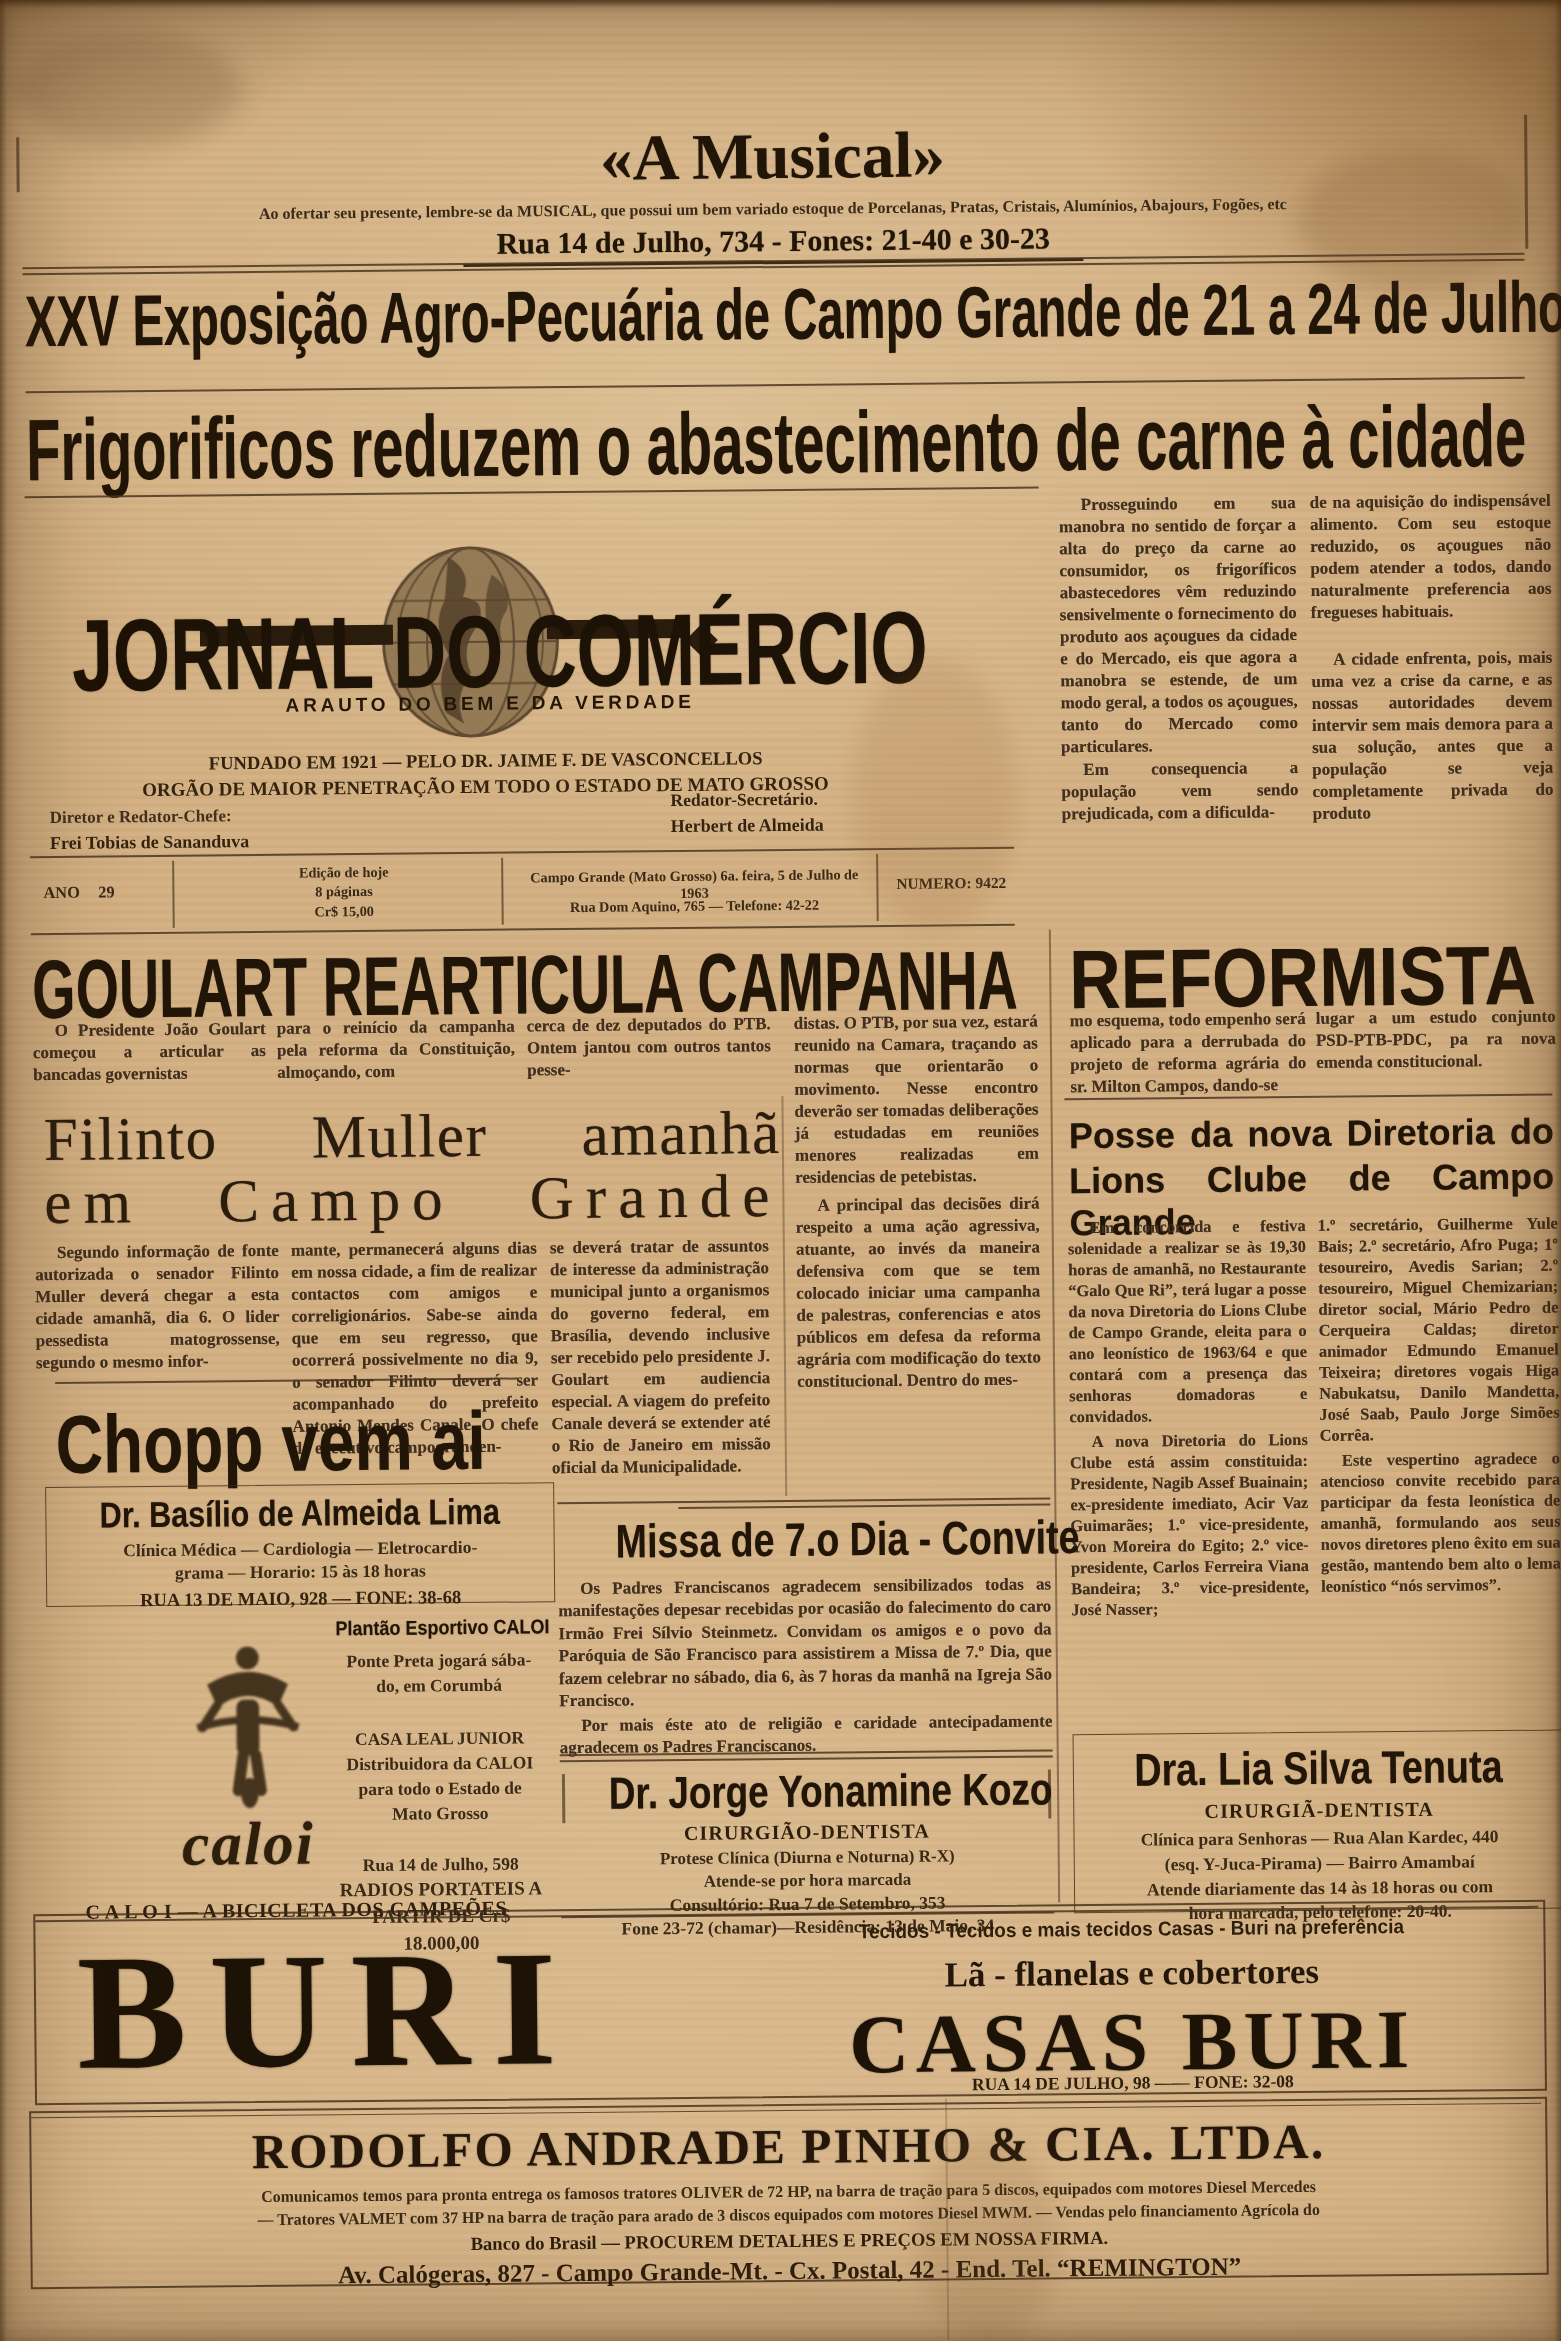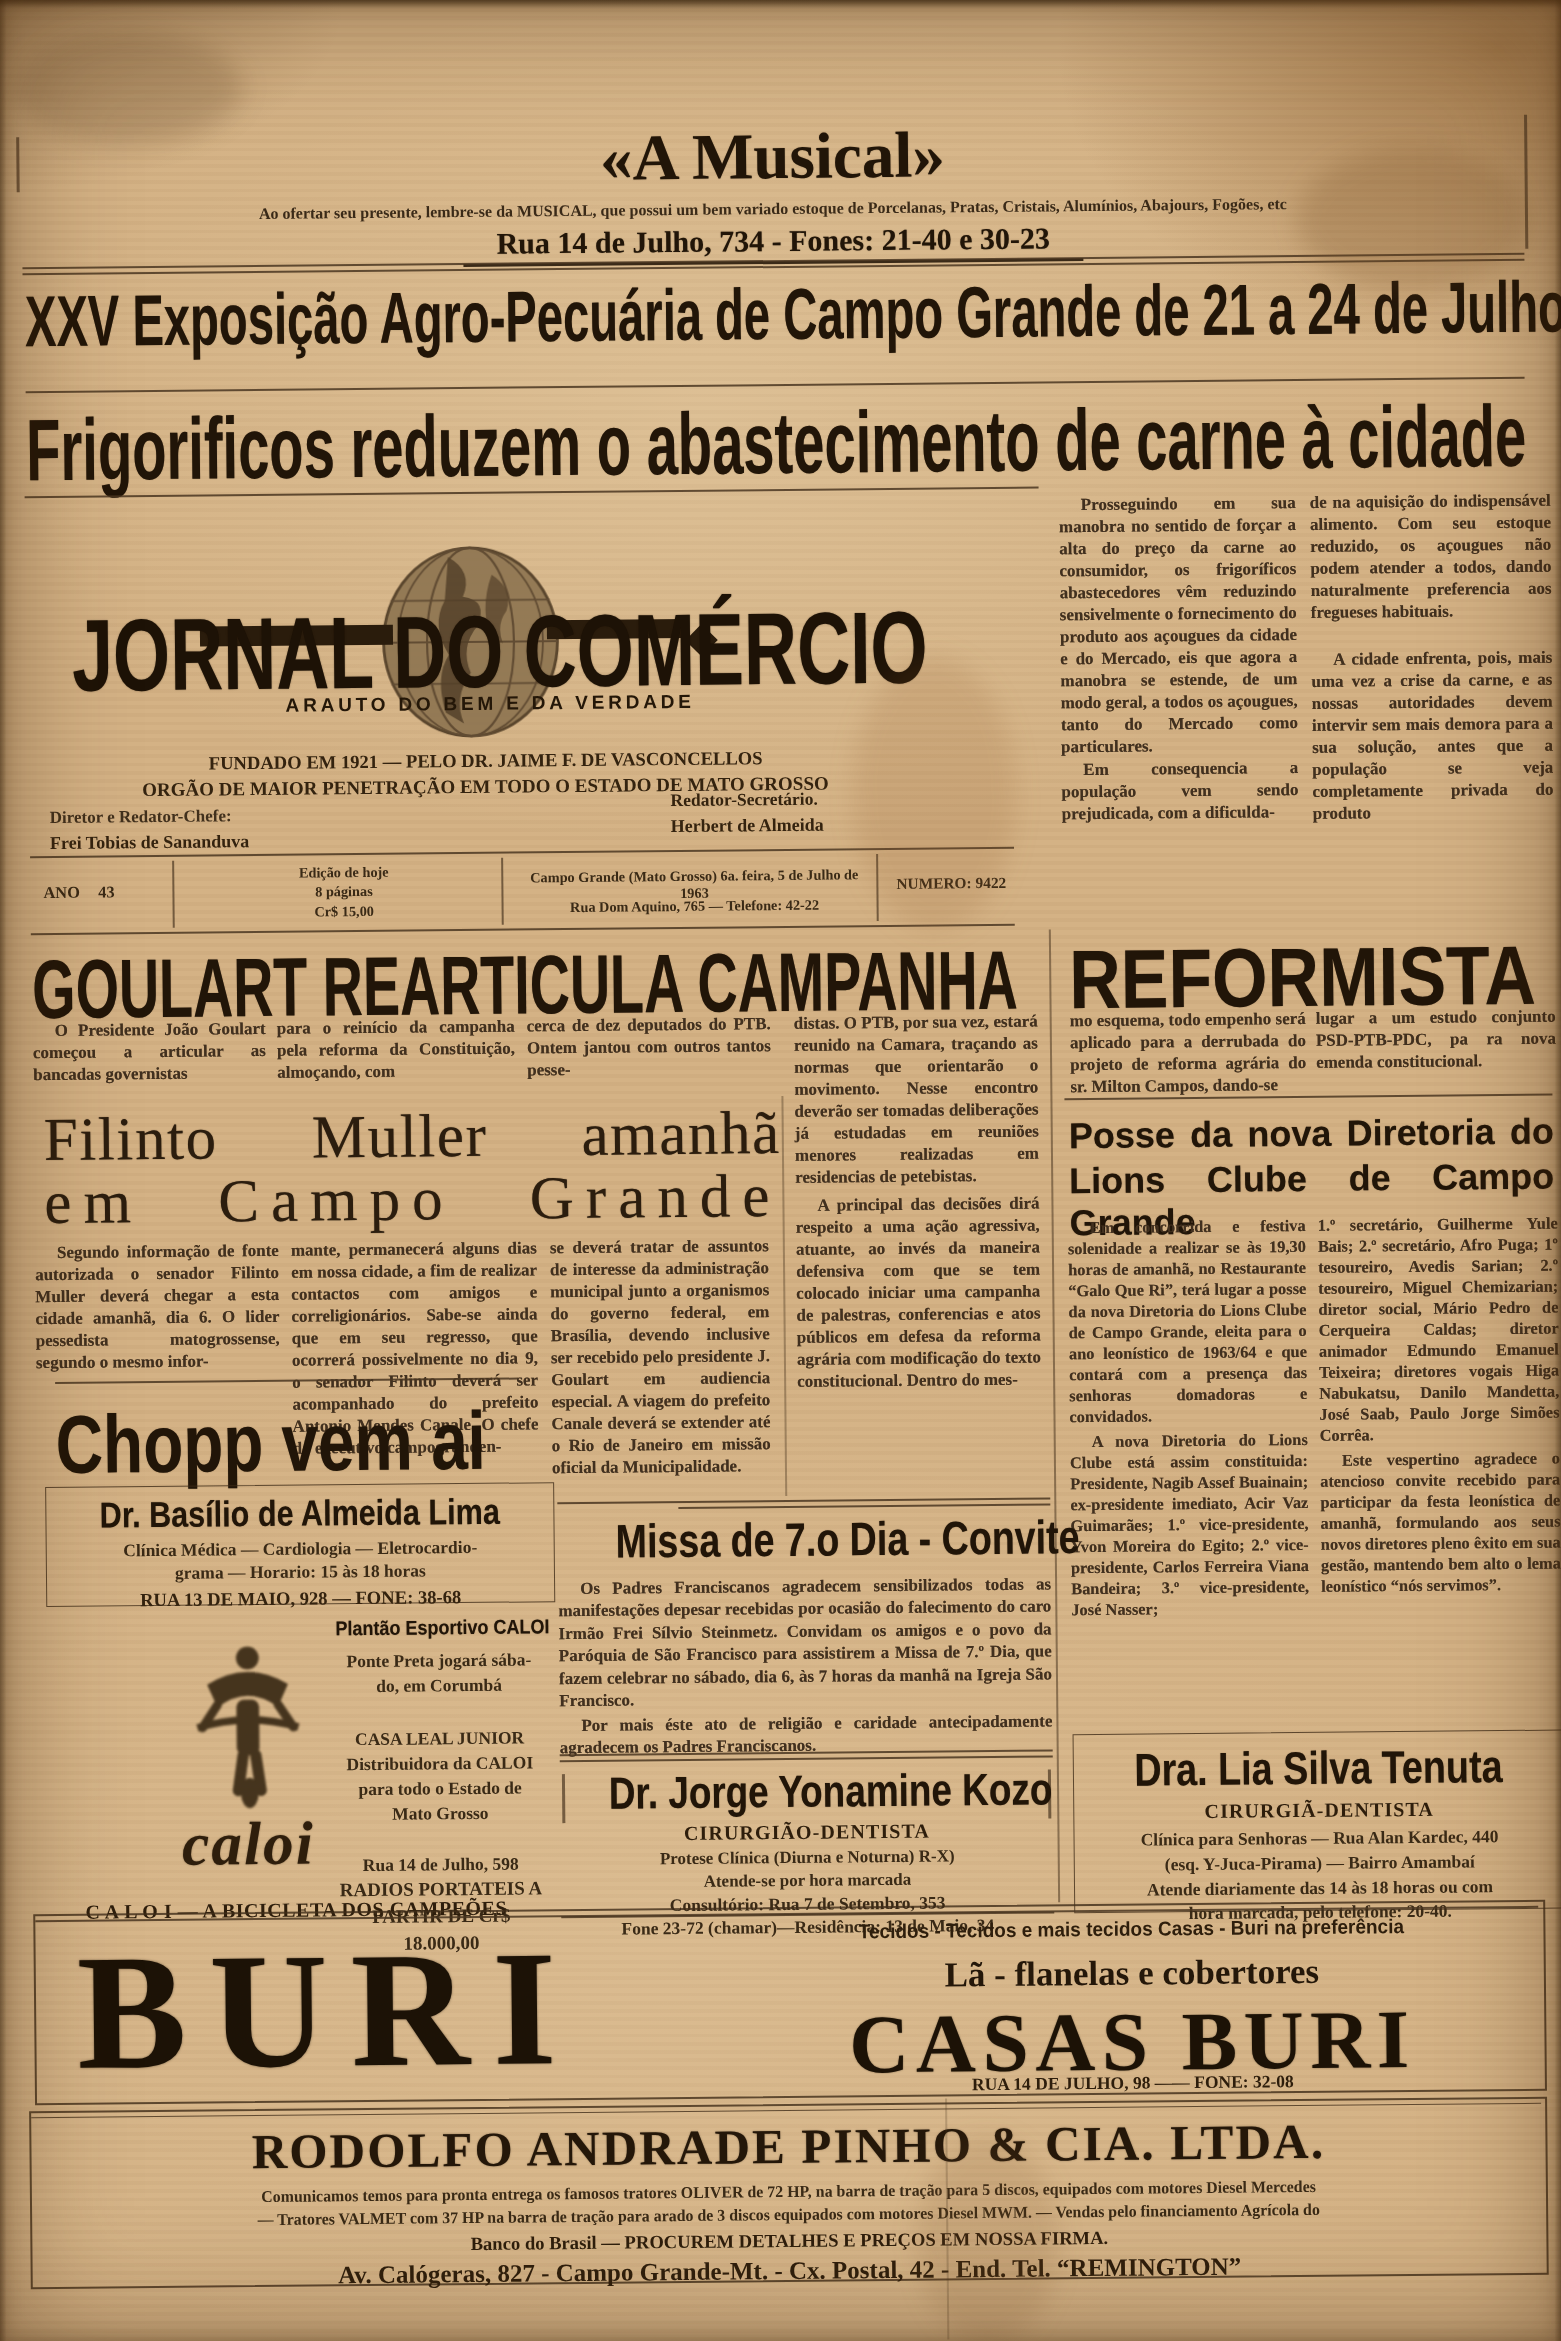--- a/index.html
+++ b/index.html
@@ -94,21 +94,21 @@
   </div>
   <div class="abs ctr sans b" style="left:277px;top:690px;width:433px;font-size:19px;letter-spacing:3.8px;color:#241708;">ARAUTO DO BEM E DA VERDADE</div>
   <div class="abs ctr serif b" style="left:132px;top:747px;width:713px;font-size:18.6px;color:#34230f;">FUNDADO EM 1921 — PELO DR. JAIME F. DE VASCONCELLOS</div>
   <div class="abs ctr serif b" style="left:104px;top:773px;width:768px;font-size:19px;color:#34230f;">ORGÃO DE MAIOR PENETRAÇÃO EM TODO O ESTADO DE MATO GROSSO</div>
   <div class="abs serif b" style="left:52px;top:801px;font-size:17px;color:#41301c;">Diretor e Redator-Chefe:</div>
   <div class="abs serif b" style="left:52px;top:826px;font-size:18px;color:#34230f;">Frei Tobias de Sananduva</div>
   <div class="abs serif b" style="left:673px;top:789px;font-size:17.5px;color:#34230f;">Redator-Secretário.</div>
   <div class="abs serif b" style="left:673px;top:815px;font-size:18px;color:#34230f;">Herbert de Almeida</div>
 
   <div class="hr" style="left:32px;top:849px;width:984px;height:2.2px;"></div>
-  <div class="abs serif b" style="left:45px;top:876px;font-size:16.4px;word-spacing:14.3px;color:#3a2a16;">ANO 43</div>
+  <div class="abs serif b" style="left:45px;top:876px;font-size:16.4px;word-spacing:14.3px;color:#3a2a16;">ANO 29</div>
   <div class="vr" style="left:174px;top:855px;width:2.2px;height:67px;"></div>
   <div class="abs ctr serif b" style="left:192px;top:859px;width:307px;font-size:14.3px;line-height:1.35;color:#3a2a16;">
     <div>Edição de hoje</div>
     <div>8 páginas</div>
     <div>Cr$ 15,00</div>
   </div>
   <div class="vr" style="left:503px;top:855px;width:2.2px;height:67px;"></div>
   <div class="abs ctr serif b" style="left:518px;top:867px;width:356px;font-size:14.3px;color:#3a2a16;">Campo Grande (Mato Grosso) 6a. feira, 5 de Julho de 1963</div>
   <div class="abs ctr serif b" style="left:518px;top:897px;width:356px;font-size:14.3px;color:#3a2a16;">Rua Dom Aquino, 765 — Telefone: 42-22</div>
   <div class="vr" style="left:878px;top:855px;width:2.2px;height:67px;"></div>

